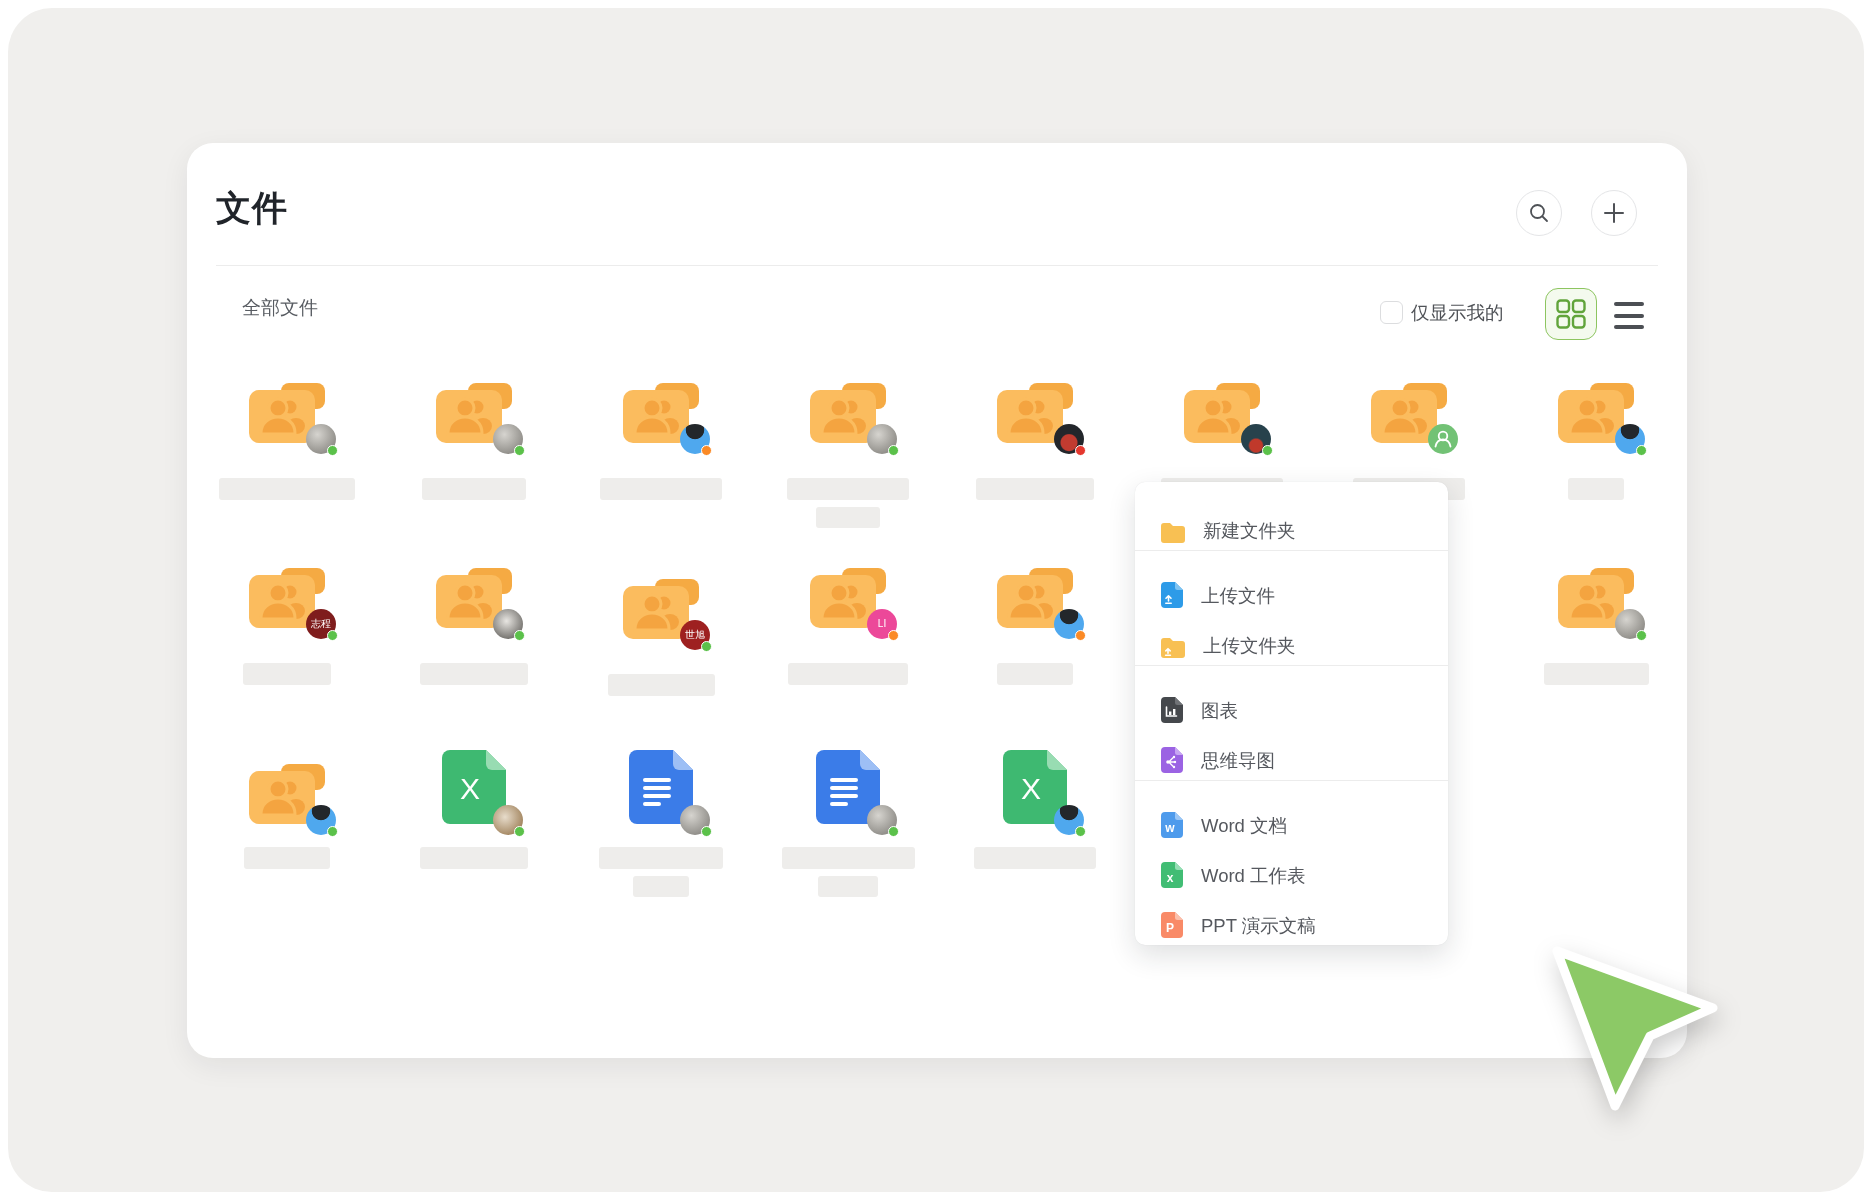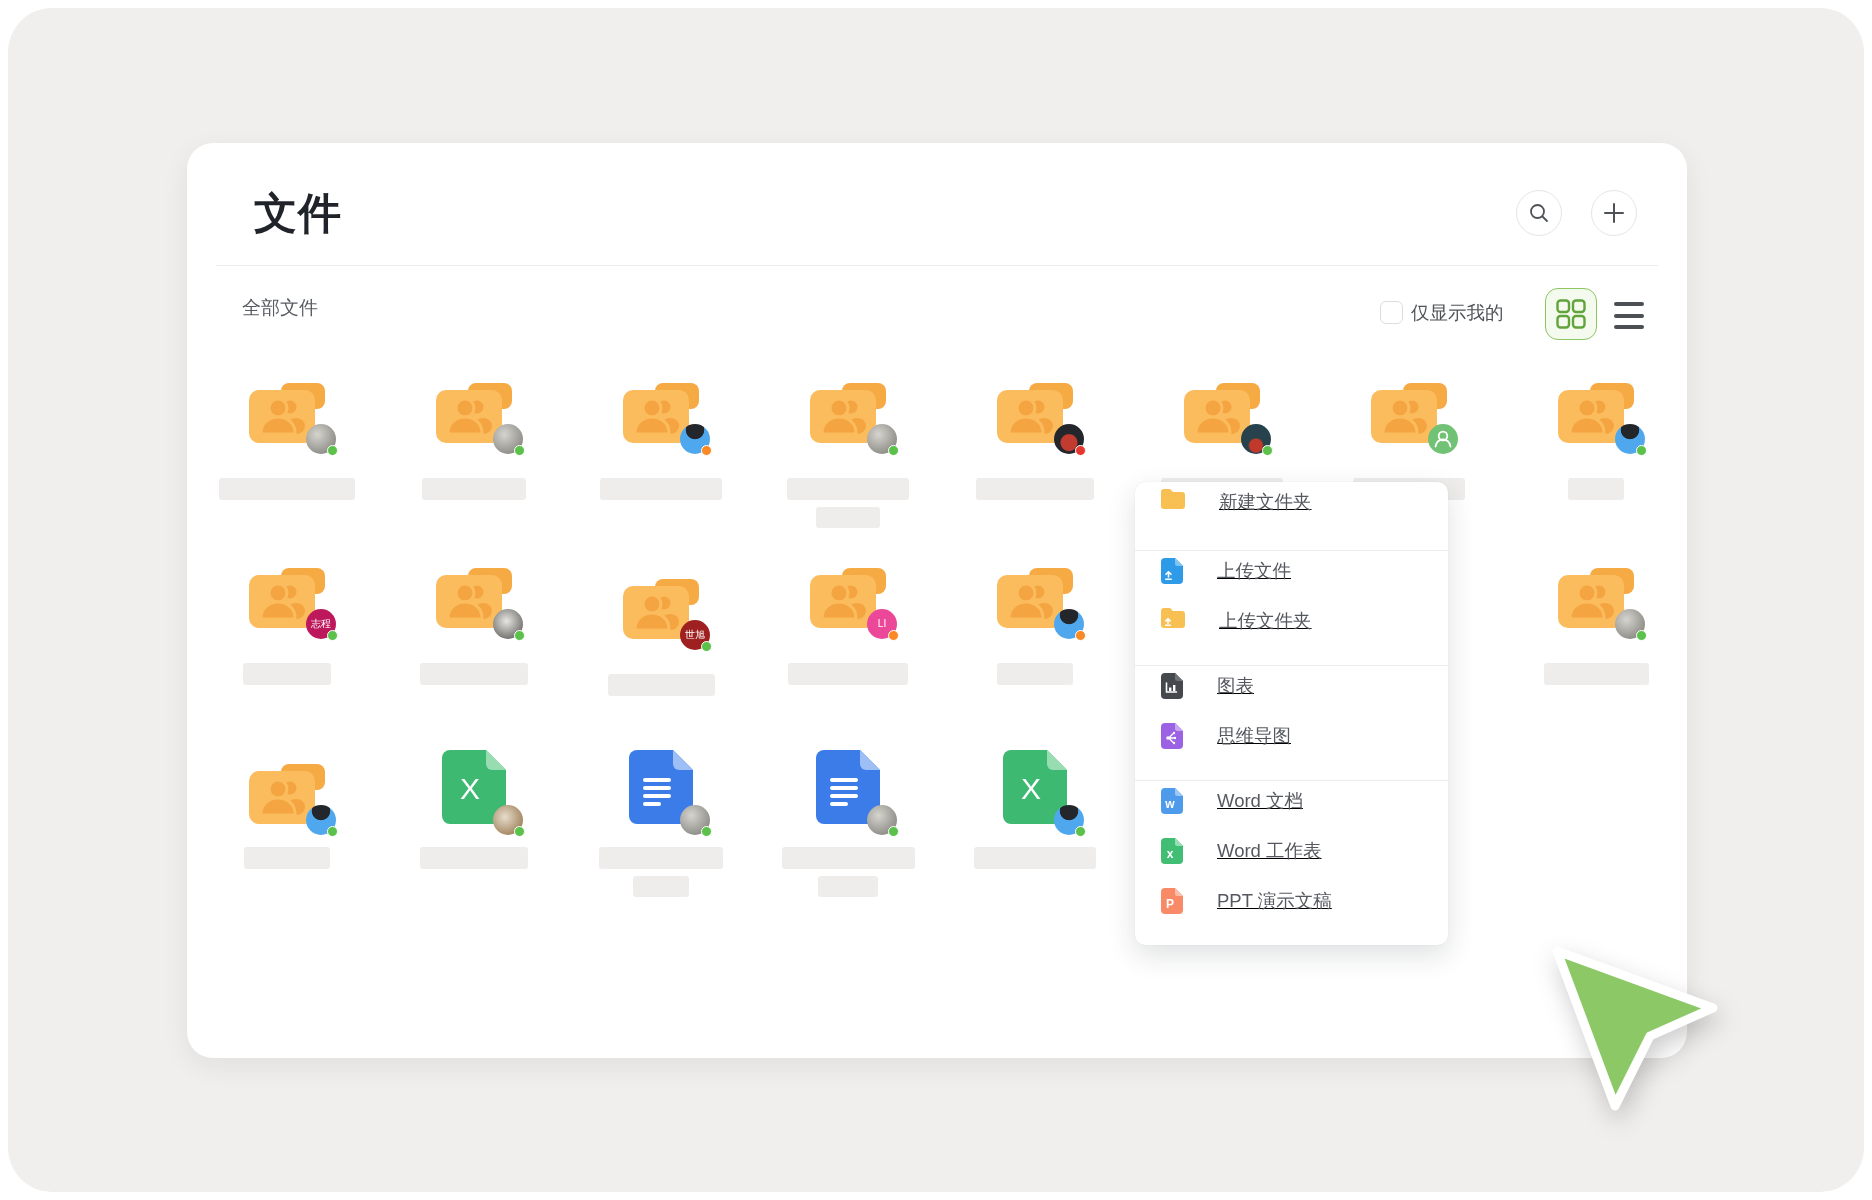--- a/index.html
+++ b/index.html
@@ -7,21 +7,21 @@
     width:1872px;height:1200px;position:relative;background:#ffffff;
     font-family:"Liberation Sans","DejaVu Sans",sans-serif;
     -webkit-font-smoothing:antialiased;overflow:hidden;
   }
   .desktop{position:absolute;left:8px;top:8px;right:8px;bottom:8px;
     background:#f0efed;border-radius:44px;}
   .card{position:absolute;left:187px;top:143px;width:1500px;height:915px;
     background:#fff;border-radius:26px;box-shadow:0 8px 28px rgba(31,35,41,.07);}
 
   
-  .page-title{position:absolute;left:29px;top:42px;font-size:43px;font-weight:700;color:#20242a;letter-spacing:1px;margin-left:38px;}
+  .page-title{position:absolute;left:29px;top:42px;font-size:35px;font-weight:700;color:#20242a;letter-spacing:1px;}
   .hdr-btn{position:absolute;width:44px;height:44px;border-radius:50%;
     border:1.5px solid #e4e5e7;background:#fff;top:47px;display:flex;align-items:center;justify-content:center;cursor:pointer;}
   .hdr-btn.search{left:1329px;}
   .hdr-btn.add{left:1404px;}
   .hdr-divider{position:absolute;left:29px;top:122px;width:1442px;height:1px;background:#ececec;}
 
   
   .tab-all{position:absolute;left:55px;top:152px;font-size:19px;color:#585c62;}
   .chkrow{position:absolute;left:1193px;top:157px;display:flex;align-items:center;gap:8px;}
   .checkbox{width:23px;height:23px;border:1.5px solid #dcdddf;border-radius:6px;background:#fff;box-sizing:border-box;}
@@ -52,21 +52,21 @@
   .av-dog{background:radial-gradient(circle at 40% 40%,#e7dccb 0%,#9c7d55 82%);}
   .av-anime-red{background:radial-gradient(circle at 50% 62%,#c23b30 0 33%,#23262b 38%);}
   .av-anime-teal{background:radial-gradient(circle at 50% 72%,#c0392b 0 24%,#27424c 30%);}
   .av-share{background:#72c275;}
 
   
   .menu{position:absolute;left:1135px;top:482px;width:313px;background:#fff;border-radius:10px;
     box-shadow:0 10px 28px rgba(31,35,41,.14),0 0 1px rgba(31,35,41,.12);z-index:40;}
   .menu-group{padding:7px 0;}
   .menu-group + .menu-group{border-top:1px solid #ececec;}
-  .menu-item{display:flex;align-items:flex-start;height:50px;padding:0 18px 0 26px;gap:34px;cursor:pointer;text-decoration:underline;}
+  .menu-item{display:flex;align-items:flex-end;height:50px;padding:0 18px 0 26px;gap:18px;cursor:pointer;}
   .menu-item span{font-size:18.5px;color:#55585e;}
 
   .cursor{position:absolute;left:1543px;top:938px;z-index:60;pointer-events:none;
     filter:drop-shadow(3px 10px 12px rgba(0,0,0,.20));}
 </style>
 </head>
 <body>
 
 <svg width="0" height="0" style="position:absolute">
   <defs>
@@ -234,21 +234,21 @@
         </div>
     </div>
     <div class="bar" style="width:56px"></div>
   </div>
 
   <div class="cell" style="left:32px;top:425px">
     <div class="icon-area">
         <svg width="76" height="60" viewBox="0 0 76 60">
           <use href="#folder76"></use>
         </svg>
-      <div class="avatar" style="background:#be185d">
+      <div class="avatar" style="background:#7f1d1d">
         <span class="badge-txt">志程</span>
         <span class="dot dot-green"></span>
         </div>
     </div>
     <div class="bar" style="width:88px"></div>
   </div>
 
   <div class="cell" style="left:219px;top:425px">
     <div class="icon-area">
         <svg width="76" height="60" viewBox="0 0 76 60">

